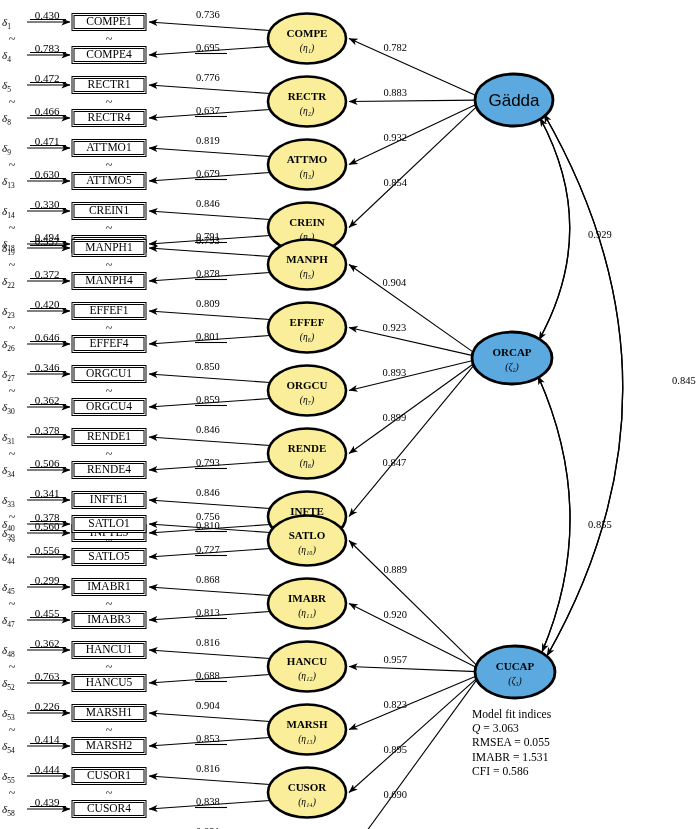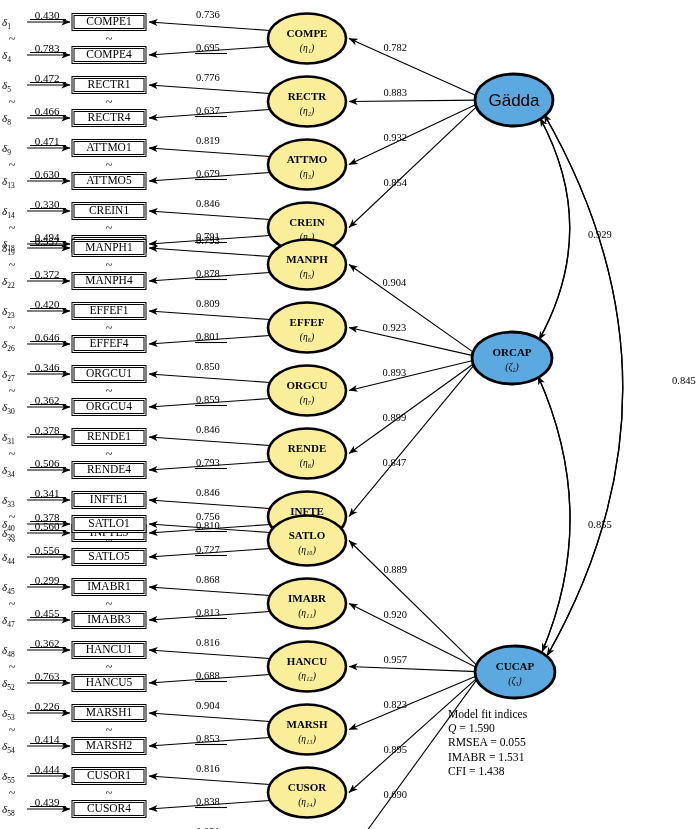--- a/index.html
+++ b/index.html
@@ -14,21 +14,21 @@
   .ell-b{fill:#5BA9DE;stroke:#000;stroke-width:2.8;}
   .boxlbl{font-size:11.5px;font-family:"Liberation Serif",serif;fill:#000;text-anchor:middle;dominant-baseline:middle;}
   .elllbl{font-size:11px;font-weight:bold;font-family:"Liberation Serif",serif;fill:#000;text-anchor:middle;}
   .ellsub{font-size:9.5px;font-family:"Liberation Serif",serif;fill:#000;text-anchor:middle;font-style:italic;}
   .coef{font-size:10.5px;font-family:"Liberation Serif",serif;fill:#000;}
   .dlab{font-size:11px;font-family:"Liberation Serif",serif;fill:#000;font-style:italic;}
   .dsub{font-size:7.5px;font-style:normal;}
   .err{font-size:11px;font-family:"Liberation Serif",serif;fill:#000;text-anchor:middle;}
   .tilde{font-size:12px;font-family:"Liberation Serif",serif;fill:#000;text-anchor:middle;}
   .gad{font-size:17px;font-family:"Liberation Sans",sans-serif;fill:#000;text-anchor:middle;}
-  #fit{position:absolute;left:448px;top:708px;width:225px;font-size:11.6px;line-height:14.2px;
+  #fit{position:absolute;left:472px;top:708px;width:225px;font-size:11.6px;line-height:14.2px;
        font-family:"Liberation Serif",serif;color:#000;}
   #fit div{white-space:nowrap;}
   .it{font-style:italic;}
   sup{font-size:7.5px;}
 </style>
 </head>
 <body>
 
 <div id="stage">
   <svg id="canvas" viewBox="0 0 699 829">
@@ -601,18 +601,18 @@
           <text x="515" y="684" class="ellsub">(ζ₃)</text>
         </g>
         <text x="588" y="238" class="coef">0.929</text>
         <text x="588" y="528" class="coef">0.855</text>
         <text x="672" y="384" class="coef">0.845</text>
       </g>
   </svg>
 
   <div id="fit">
     <div>Model fit indices</div>
-    <div><span class="it">Q</span> = <span>1.590</span></div>
+    <div><span class="it">Q</span> = <span>3.063</span></div>
     <div><span>RMSEA</span> = <span>0.055</span></div>
     <div><span>IMABR</span> = <span>1.531</span></div>
-    <div><span>CFI</span> = <span>1.438</span></div>
+    <div><span>CFI</span> = <span>0.586</span></div>
   </div>
 </div>
 
 </body></html>

